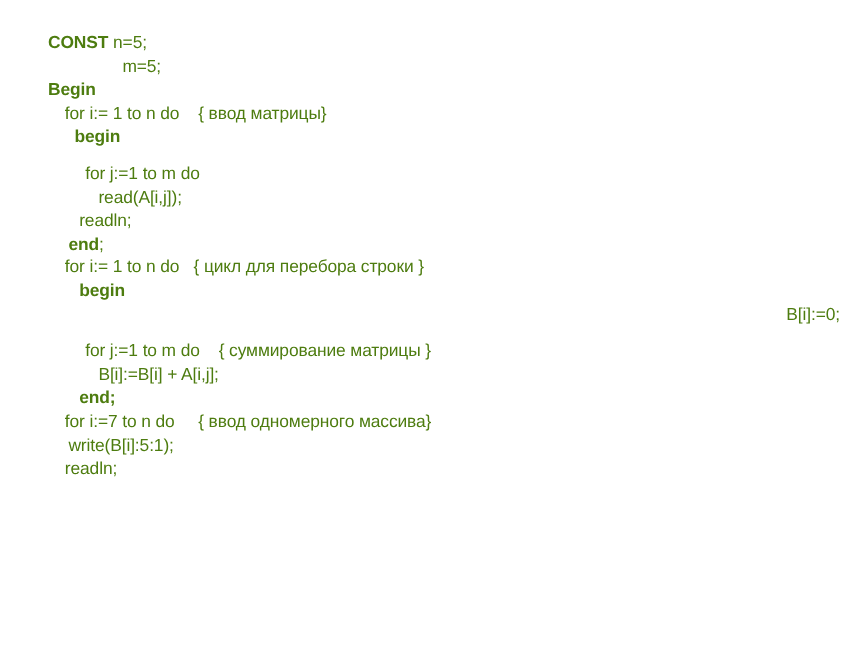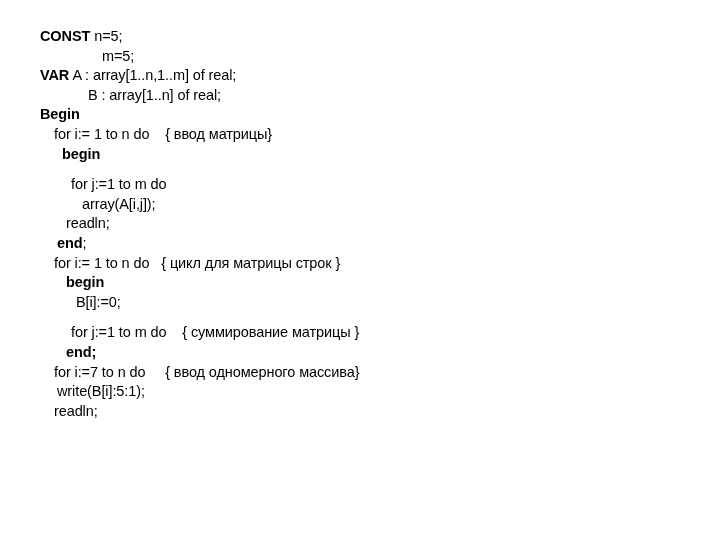--- a/index.html
+++ b/index.html
@@ -20,58 +20,57 @@
     left: 40px;
     top: 27px;
     width: 660px;
   }
   .code-line {
     height: 19.6px;
     line-height: 19.6px;
     font-size: 14.5px;
     white-space: pre;
     letter-spacing: -0.1px;
-    color: #000000;
+    color: #4d7c0f;
   }
   .tok {
     white-space: pre;
   }
   .kw {
     font-weight: bold;
   }
   .cmt {
   }
   
   .i0  { padding-left: 0px; }
   .i2  { padding-left: 14px; }
   .i3  { padding-left: 17px; }
   .i4  { padding-left: 22px; }
   .i5  { padding-left: 26px; }
   .i6  { padding-left: 31px; margin-top: 11px; }
-  .i7  { padding-left: 36px; }
+  .i7  { padding-left: 36px; text-align: right; }
   .i8  { padding-left: 42px; }
   .i9  { padding-left: 48px; }
   .i11 { padding-left: 62px; }
 </style>
 </head>
 <body>
 
 <div id="code-listing">
     <div class="code-line i0"><span class="tok kw">CONST</span><span class="tok"> n=5;</span></div>
     <div class="code-line i11"><span class="tok">m=5;</span></div>
-    <div class="code-line i0"><span class="tok kw">VAR</span><span class="tok"> A : array[1..n,1..m] of real;</span></div>
-    <div class="code-line i9"><span class="tok">B : array[1..n] of real;</span></div>
     <div class="code-line i0"><span class="tok kw">Begin</span></div>
     <div class="code-line i2"><span class="tok">for i:= 1 to n do</span><span class="tok">    </span><span class="tok cmt">{ ввод матрицы}</span></div>
     <div class="code-line i4"><span class="tok kw">begin</span></div>
     <div class="code-line i6"><span class="tok">for j:=1 to m do</span></div>
-    <div class="code-line i8"><span class="tok">array(A[i,j]);</span></div>
+    <div class="code-line i8"><span class="tok">read(A[i,j]);</span></div>
     <div class="code-line i5"><span class="tok">readln;</span></div>
     <div class="code-line i3"><span class="tok kw">end</span><span class="tok">;</span></div>
-    <div class="code-line i2"><span class="tok">for i:= 1 to n do</span><span class="tok">   </span><span class="tok cmt">{ цикл для матрицы строк }</span></div>
+    <div class="code-line i2"><span class="tok">for i:= 1 to n do</span><span class="tok">   </span><span class="tok cmt">{ цикл для перебора строки }</span></div>
     <div class="code-line i5"><span class="tok kw">begin</span></div>
     <div class="code-line i7"><span class="tok">B[i]:=0;</span></div>
     <div class="code-line i6"><span class="tok">for j:=1 to m do</span><span class="tok">    </span><span class="tok cmt">{ суммирование матрицы }</span></div>
+    <div class="code-line i8"><span class="tok">B[i]:=B[i] + A[i,j];</span></div>
     <div class="code-line i5"><span class="tok kw">end;</span></div>
     <div class="code-line i2"><span class="tok">for i:=7 to n do</span><span class="tok">     </span><span class="tok cmt">{ ввод одномерного массива}</span></div>
     <div class="code-line i3"><span class="tok">write(B[i]:5:1);</span></div>
     <div class="code-line i2"><span class="tok">readln;</span></div>
   </div>
 
 </body></html>

